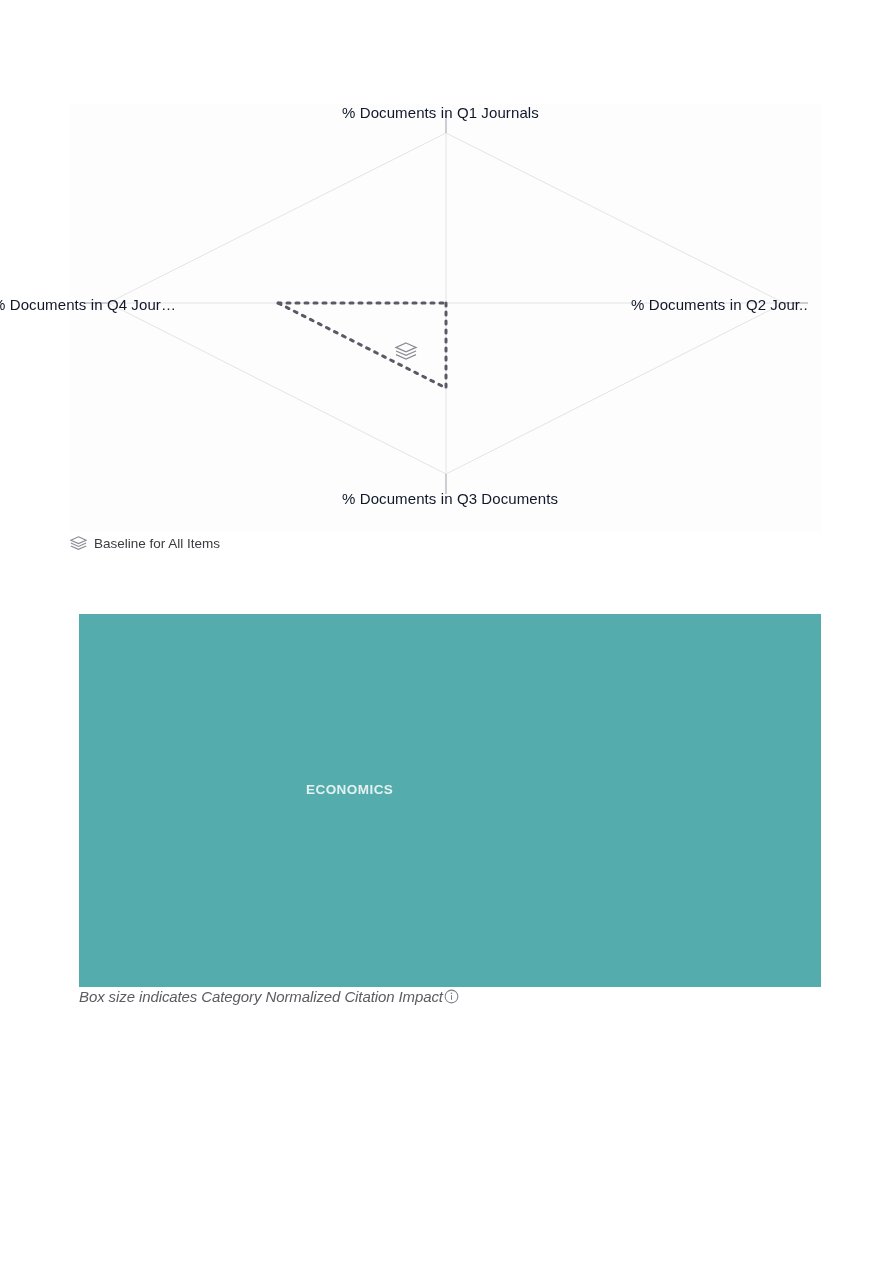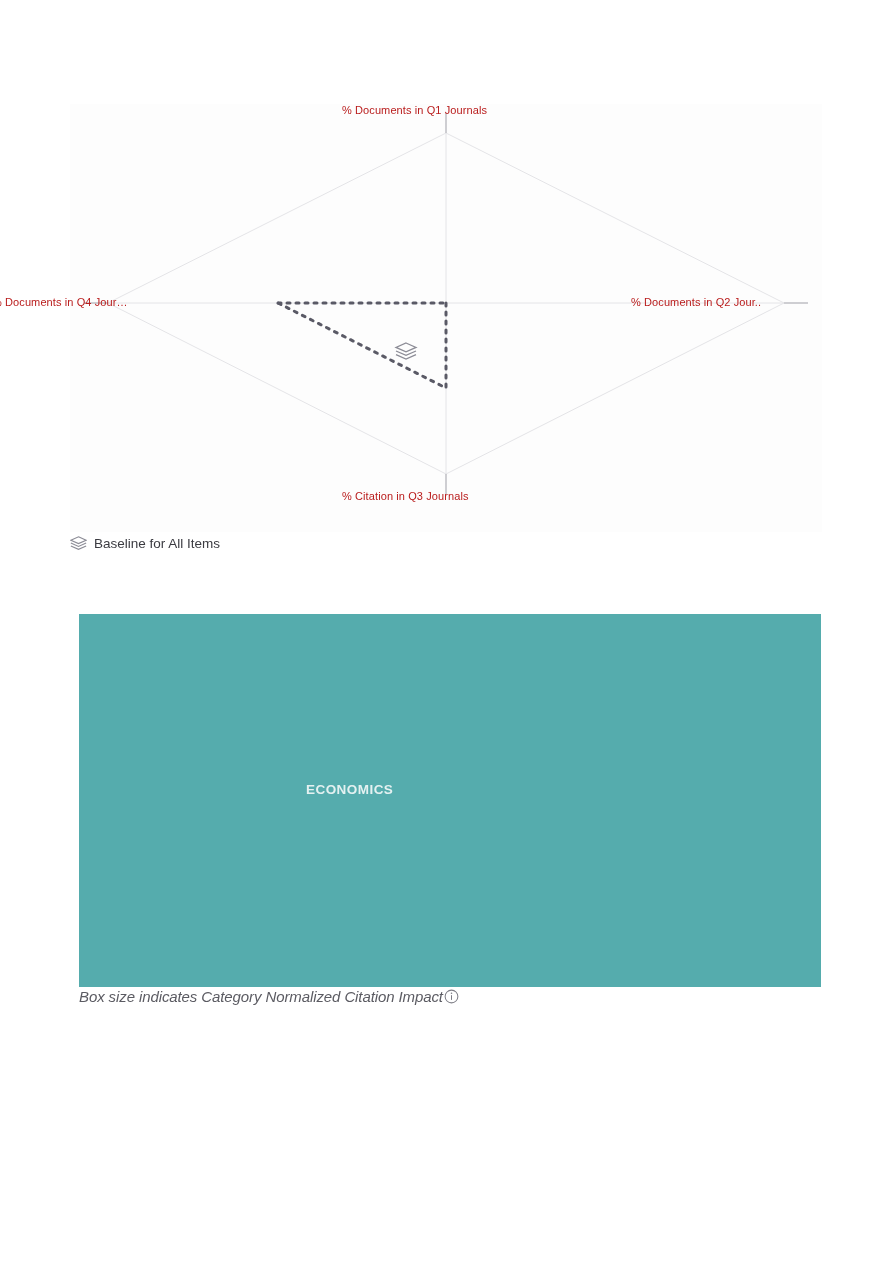--- a/index.html
+++ b/index.html
@@ -28,22 +28,22 @@
     position: absolute;
     left: 0;
     top: 0;
     width: 752px;
     height: 428px;
     overflow: visible;
   }
   .axis-label {
     position: absolute;
     font-family: "Liberation Sans", sans-serif;
-    font-size: 11px;
-    color: #b91c1c;
+    font-size: 15px;
+    color: #0f172a;
     white-space: nowrap;
     letter-spacing: .1px;
   }
   #axis-label-top   { left: 272px; top: 0px; }
   #axis-label-bottom{ left: 272px; top: 386px; }
   #axis-label-right { left: 561px; top: 192px; text-align: right; }
   #axis-label-left  { left: -78px; top: 192px; }
 
   
   #radar-legend {
@@ -134,21 +134,21 @@
 
     <g transform="translate(326,239)">
       <polygon points="10,0 20,4.4 10,8.8 0,4.4" fill="none" stroke="#8c8c96" stroke-width="1.3"></polygon>
       <polyline points="0,8 10,12.4 20,8" fill="none" stroke="#8c8c96" stroke-width="1.3"></polyline>
       <polyline points="0,11.6 10,16 20,11.6" fill="none" stroke="#8c8c96" stroke-width="1.3"></polyline>
     </g>
   </svg>
 
   <div class="axis-label" id="axis-label-top">% Documents in Q1 Journals</div>
   <div class="axis-label" id="axis-label-right">% Documents in Q2 Jour..</div>
-  <div class="axis-label" id="axis-label-bottom">% Citation in Q3 Journals</div>
+  <div class="axis-label" id="axis-label-bottom">% Documents in Q3 Documents</div>
   <div class="axis-label" id="axis-label-left">% Documents in Q4 Jour…</div>
 </div>
 
 <div id="radar-legend">
   <svg class="icon-svg" width="17" height="15" viewBox="0 0 20 17">
     <polygon points="10,0.6 19,4.6 10,8.6 1,4.6" fill="none" stroke="#8c8c96" stroke-width="1.3"></polygon>
     <polyline points="1,8.0 10,12.0 19,8.0" fill="none" stroke="#8c8c96" stroke-width="1.3"></polyline>
     <polyline points="1,11.4 10,15.4 19,11.4" fill="none" stroke="#8c8c96" stroke-width="1.3"></polyline>
   </svg>
   <span class="legend-text">Baseline for All Items</span>

